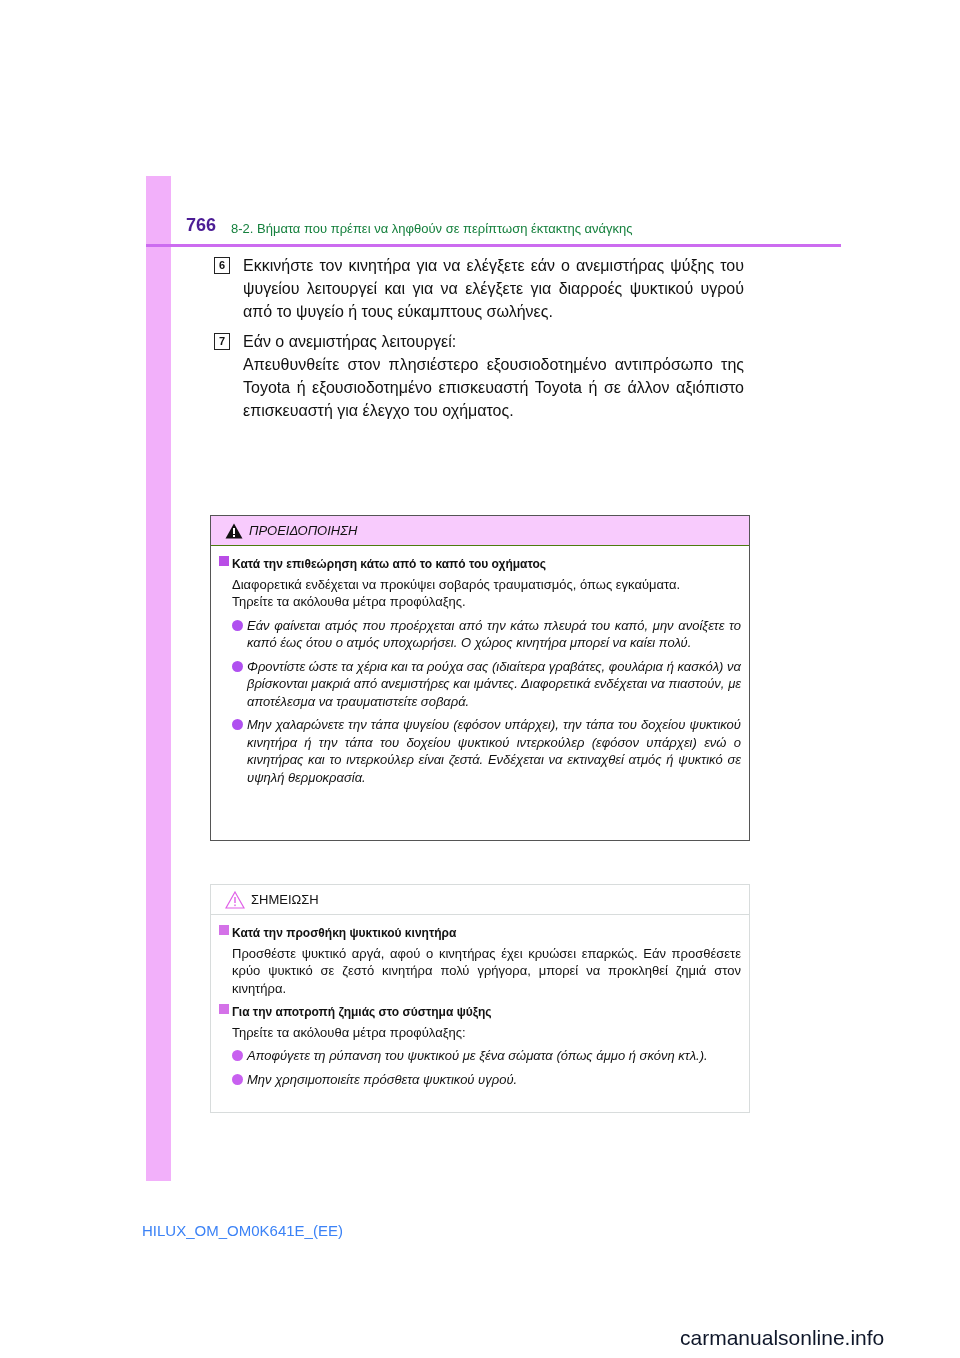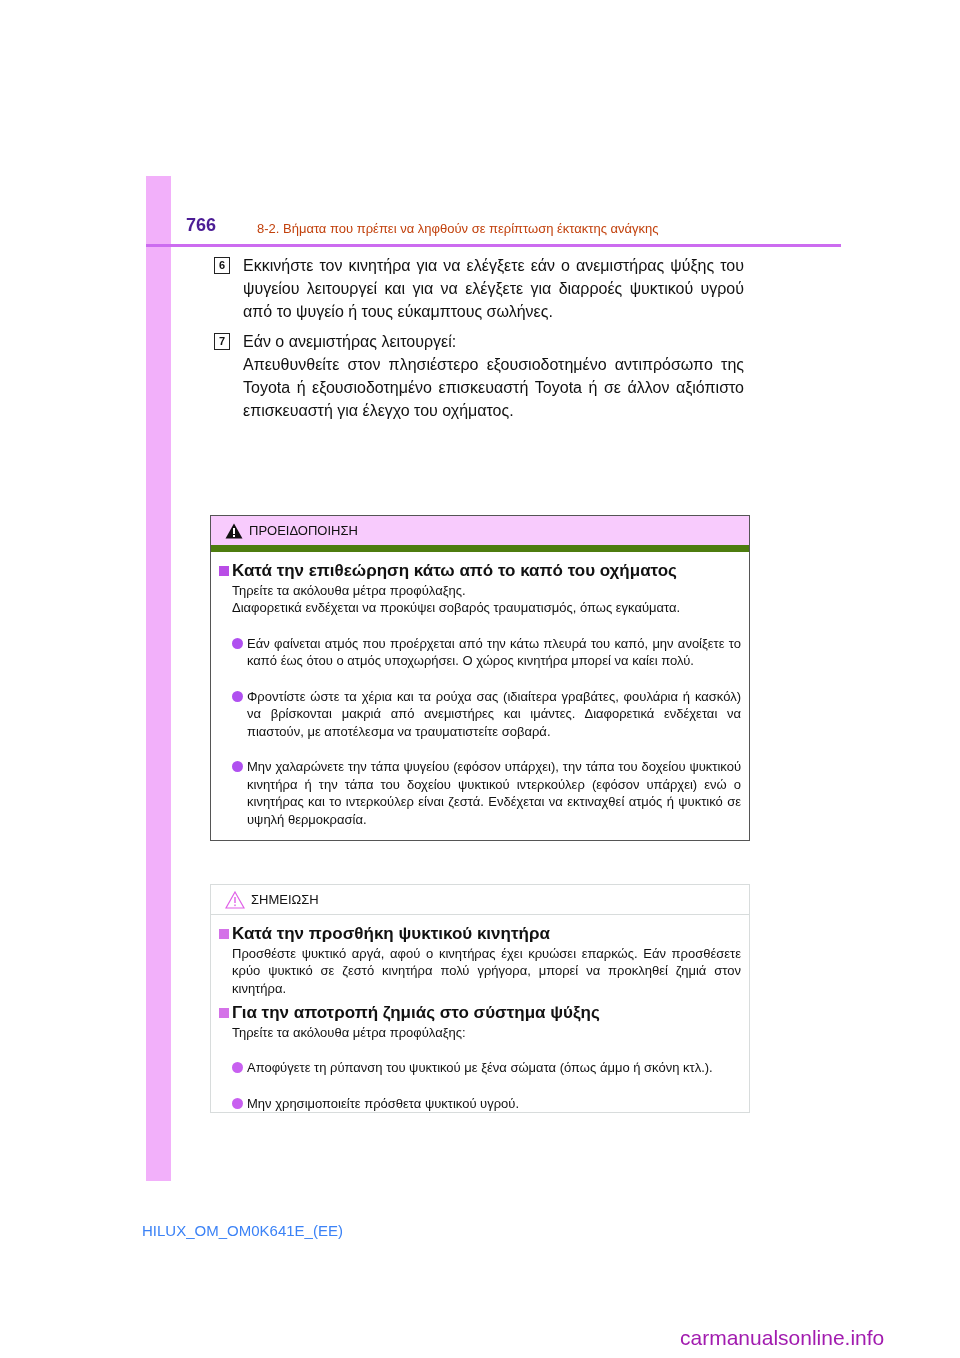--- a/index.html
+++ b/index.html
@@ -2,48 +2,48 @@
 <html><head>
 <meta charset="utf-8">
 <style>
   html, body { margin: 0; padding: 0; background: #ffffff; }
   body { width: 960px; height: 1358px; position: relative; overflow: hidden;
          font-family: "Liberation Sans", sans-serif; color: #111; }
 
   .sidebar { position: absolute; left: 146px; top: 176px; width: 25px; height: 1005px; background: #f2b0fa; }
   .header-rule { position: absolute; left: 146px; top: 244px; width: 695px; height: 3px; background: #cc6cf0; }
   .page-number { position: absolute; left: 186px; top: 215px; font-size: 18px; font-weight: bold; color: #4c1d95; }
-  .section-title { position: absolute; left: 231px; top: 221px; font-size: 13px; color: #c2410c; margin-left: 26px; }
+  .section-title { position: absolute; left: 231px; top: 221px; font-size: 13px; color: #15803d; }
 
   .steps { position: absolute; left: 214px; top: 254px; width: 530px; font-size: 16px; line-height: 23px; }
   .step { position: relative; padding-left: 29px; margin-bottom: 7px; }
   .step-num { position: absolute; left: 0; top: 3px; width: 14px; height: 15px; border: 1px solid #222;
               font-size: 11px; line-height: 15px; text-align: center; font-weight: bold; }
   .step p { margin: 0; text-align: justify; }
 
   .box { position: absolute; left: 210px; width: 540px; box-sizing: border-box; }
   .warning-box { top: 515px; height: 326px; border: 1px solid #555; }
   .note-box { top: 884px; height: 229px; border: 1px solid #d8dcdc; }
   .box-header { height: 29px; display: flex; align-items: center; padding-left: 14px; font-size: 13px; }
-  .warning-box .box-header { background: #f8cbfd; border-bottom: 7px solid #4d7c0f; }
+  .warning-box .box-header { background: #f8cbfd; border-bottom: 1px solid #4d7c0f; font-style: italic; }
   .note-box .box-header { border-bottom: 1px solid #d8dcdc; }
   .box-header svg { margin-right: 6px; }
   .box-body { padding: 10px 8px 0 8px; font-size: 13px; line-height: 17.5px; }
-  .sub-heading { font-weight: bold; font-size: 17px; display: flex; align-items: center; margin-bottom: 2px; }
+  .sub-heading { font-weight: bold; font-size: 12px; display: flex; align-items: flex-start; margin-bottom: 2px; }
   .sq { display: inline-block; width: 10px; height: 10px; margin-right: 3px; }
   .warning-box .sq { background: #b94de6; }
   .note-box .sq { background: #d472e8; }
   .body-text { padding-left: 13px; text-align: justify; margin: 0; }
-  .bullet { position: relative; padding-left: 28px; text-align: justify; margin-top: 18px; }
+  .bullet { position: relative; padding-left: 28px; text-align: justify; margin-top: 6px; font-style: italic; }
   .bullet .dot { position: absolute; left: 13px; top: 3px; width: 11px; height: 11px; border-radius: 50%; background: #b050f0; }
   .note-box .bullet .dot { background: #c860f0; }
   .note-box .sub-heading.second { margin-top: 7px; }
 
   .doc-code { position: absolute; left: 142px; top: 1222px; font-size: 15px; color: #3b82f6; }
-  .watermark { position: absolute; left: 680px; top: 1326px; font-size: 21px; color: #a21caf; }
+  .watermark { position: absolute; left: 680px; top: 1326px; font-size: 21px; color: #0f172a; }
 </style>
 </head>
 <body>
 
 <div class="sidebar"></div>
 <div class="header-rule"></div>
 <div class="page-number">766</div>
 <div class="section-title">8-2. Βήματα που πρέπει να ληφθούν σε περίπτωση έκτακτης ανάγκης</div>
 
 <div class="steps">
@@ -67,22 +67,22 @@
       <rect x="8" y="5" width="2" height="6" fill="#fff"></rect>
       <rect x="8" y="12" width="2" height="2" fill="#fff"></rect>
     </svg>
     <span>ΠΡΟΕΙΔΟΠΟΙΗΣΗ</span>
   </div>
   <div class="box-body">
     <div class="sub-heading">
       <span class="sq"></span>
       <span>Κατά την επιθεώρηση κάτω από το καπό του οχήματος</span>
     </div>
+    <p class="body-text">Διαφορετικά ενδέχεται να προκύψει σοβαρός τραυματισμός, όπως εγκαύματα.</p>
     <p class="body-text">Τηρείτε τα ακόλουθα μέτρα προφύλαξης.</p>
-    <p class="body-text">Διαφορετικά ενδέχεται να προκύψει σοβαρός τραυματισμός, όπως εγκαύματα.</p>
     <div class="bullet">
       <span class="dot"></span>
       <span>Εάν φαίνεται ατμός που προέρχεται από την κάτω πλευρά του καπό, μην ανοίξετε το καπό έως ότου ο ατμός υποχωρήσει. Ο χώρος κινητήρα μπορεί να καίει πολύ.</span>
     </div>
     <div class="bullet">
       <span class="dot"></span>
       <span>Φροντίστε ώστε τα χέρια και τα ρούχα σας (ιδιαίτερα γραβάτες, φουλάρια ή κασκόλ) να βρίσκονται μακριά από ανεμιστήρες και ιμάντες. Διαφορετικά ενδέχεται να πιαστούν, με αποτέλεσμα να τραυματιστείτε σοβαρά.</span>
     </div>
     <div class="bullet">
       <span class="dot"></span>

